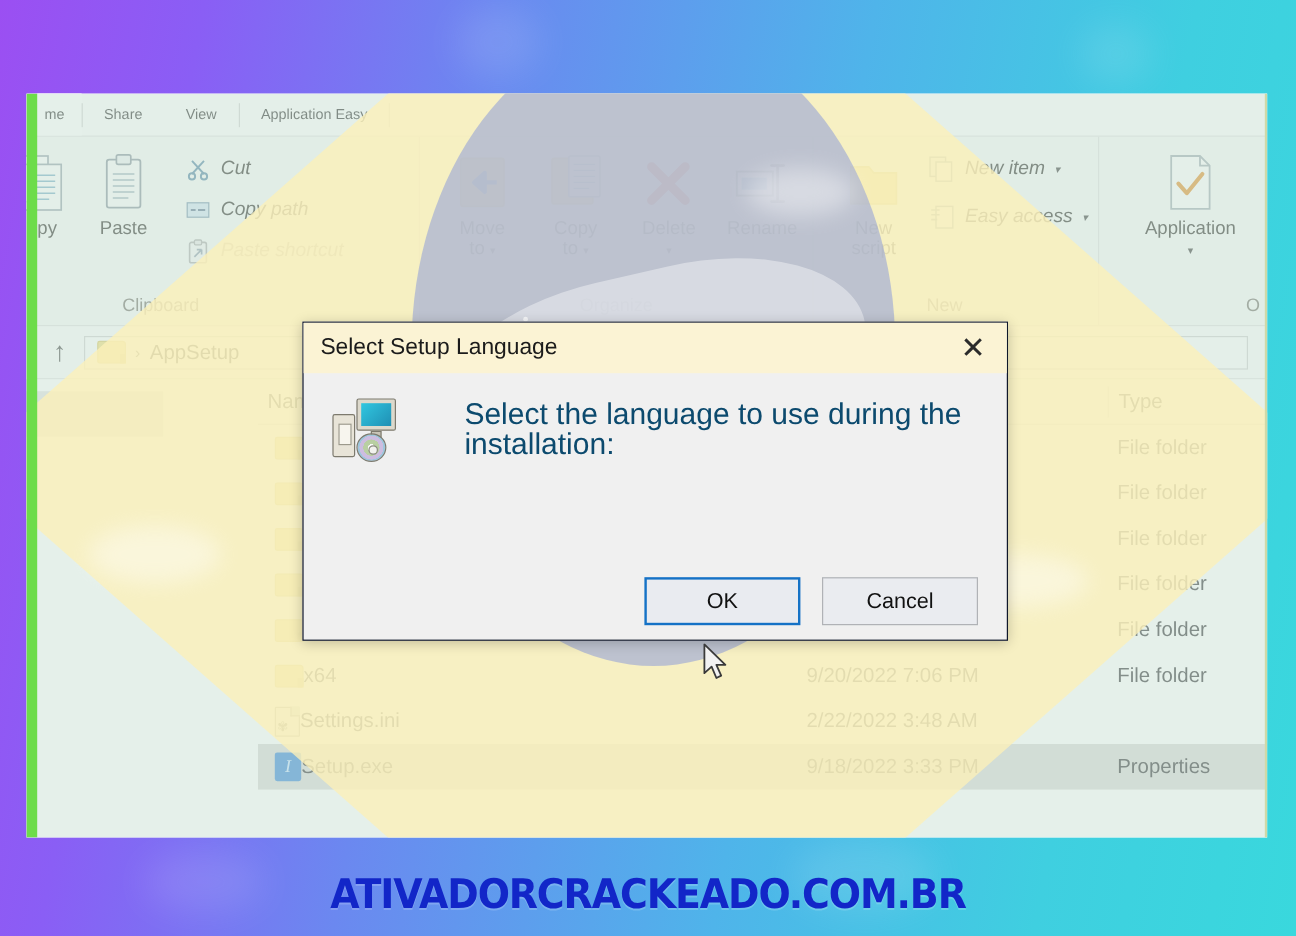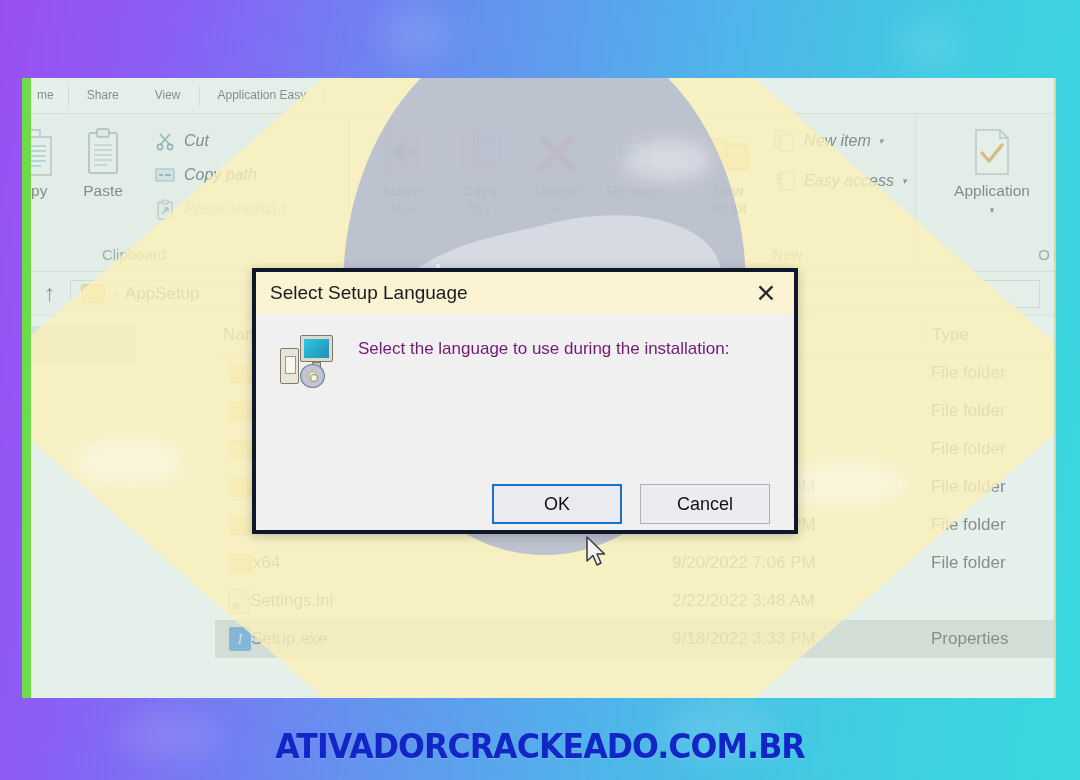--- a/index.html
+++ b/index.html
@@ -129,43 +129,43 @@
   .file-ico { width:21px; height:25px; position:relative; flex:0 0 auto; }
   .file-ico i { position:absolute; inset:0; background:#f4f4f2; border:1px solid #9a9a92; border-radius:1px; }
   .file-ico i::after { content:""; position:absolute; right:-1px; top:-1px; width:7px; height:7px; background:#d8d8d2; border-left:1px solid #9a9a92; border-bottom:1px solid #9a9a92; }
   .file-ico .gear { position:absolute; left:2px; bottom:2px; font-size:11px; color:#6f6f68; line-height:1; }
   .exe-ico { width:22px; height:24px; position:relative; flex:0 0 auto; }
   .exe-ico i { position:absolute; inset:0; background:#2b7fd4; border-radius:2px; }
   .exe-ico i::after { content:"I"; position:absolute; inset:0; color:#bfe0ff; font-size:15px; font-family:"Liberation Serif", serif; display:flex; align-items:center; justify-content:center; }
 
   
   #dialog {
-    position:absolute; left:252px; top:268px; width:546px; height:266px; z-index:60;
-    background:#f0f0f0; border:4px solid #0f172a; box-shadow:0 2px 10px rgba(0,0,0,.22);
+    position:absolute; left:252px; top:268px; width:588px; height:266px; z-index:60;
+    background:#f0f0f0; border:1px solid #0f172a; box-shadow:0 2px 10px rgba(0,0,0,.22);
   }
   #dlg-titlebar {
     height:42px; background:#fbf3d4; display:flex; align-items:center; justify-content:space-between;
     padding:0 6px 0 14px;
   }
   #dlg-title { font-size:19px; color:#1b1b1b; }
   #dlg-close {
     width:44px; height:40px; display:flex; align-items:center; justify-content:center;
     font-size:25px; color:#2b2b2b; line-height:1; font-weight:300;
   }
   #dlg-body { position:relative; height:224px; padding:18px 22px 0 22px; }
   .dlg-top { display:flex; gap:20px; }
   .setup-ico { width:60px; height:54px; position:relative; flex:0 0 auto; margin-top:2px; }
   .si-tower { position:absolute; left:2px; top:14px; width:19px; height:36px; background:#e8e4d8; border:1px solid #7d7a6e; border-radius:2px; }
   .si-tower::after { content:""; position:absolute; left:4px; top:7px; width:9px; height:16px; background:#f7f5ee; border:1px solid #9c998c; }
   .si-mon { position:absolute; left:22px; top:1px; width:33px; height:27px; background:#ddd9cc; border:1px solid #7d7a6e; border-radius:2px; }
   .si-mon::after { content:""; position:absolute; left:3px; top:3px; right:3px; bottom:3px; background:linear-gradient(135deg,#31c7e0,#1f8fb4); }
   .si-neck { position:absolute; left:34px; top:28px; width:9px; height:7px; background:#c9c5b8; border:1px solid #7d7a6e; }
   .si-cd { position:absolute; left:22px; top:30px; width:25px; height:24px; border-radius:50%; background:radial-gradient(circle at 50% 50%, #fafafa 0 18%, #b9cfa3 19% 42%, #cdbde0 43% 62%, #9fc7dd 63% 100%); border:1px solid #7d7a6e; }
   .si-cd::after { content:""; position:absolute; left:9px; top:9px; width:6px; height:6px; border-radius:50%; background:#f2f2ee; border:1px solid #8a8a80; }
-  .dlg-text { font-size:17px; color:#701a75; line-height:25px; padding-top:4px; }
+  .dlg-text { font-size:25px; color:#0c4a6e; line-height:25px; padding-top:4px;margin-left:32px; }
 
   #lang-select {
     position:absolute; left:106px; top:144px; width:416px; height:38px;
     background:rgba(225,228,236,.85); border:1px solid #9c9c9c; display:flex; align-items:center;
     justify-content:space-between; padding:0 12px 0 14px; font-size:18px; color:#101010;
   }
   .chev { font-size:15px; color:#2f2f2f; }
 
   #dlg-buttons { position:absolute; right:24px; bottom:14px; display:flex; gap:18px; }
   .dbtn {

